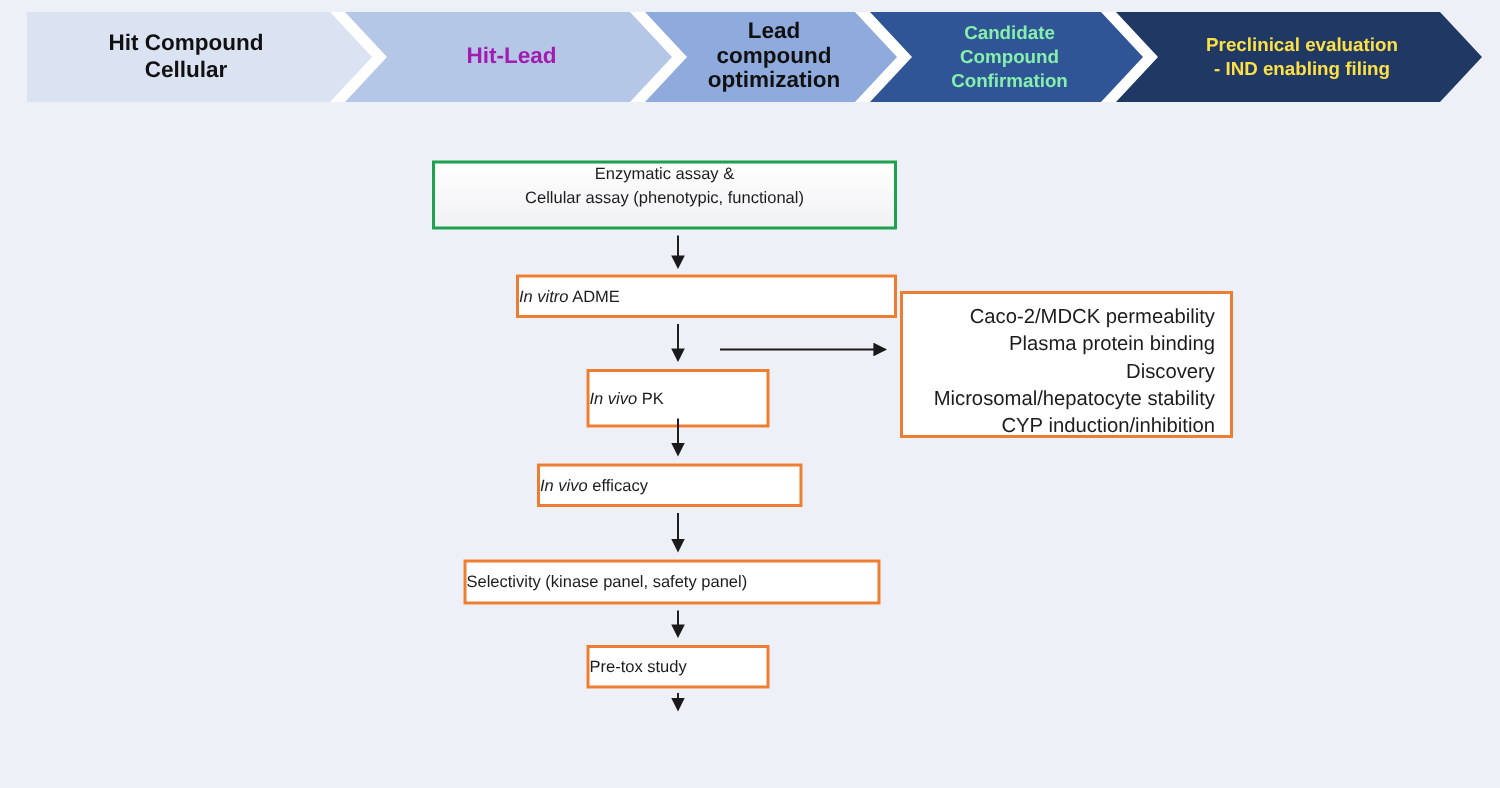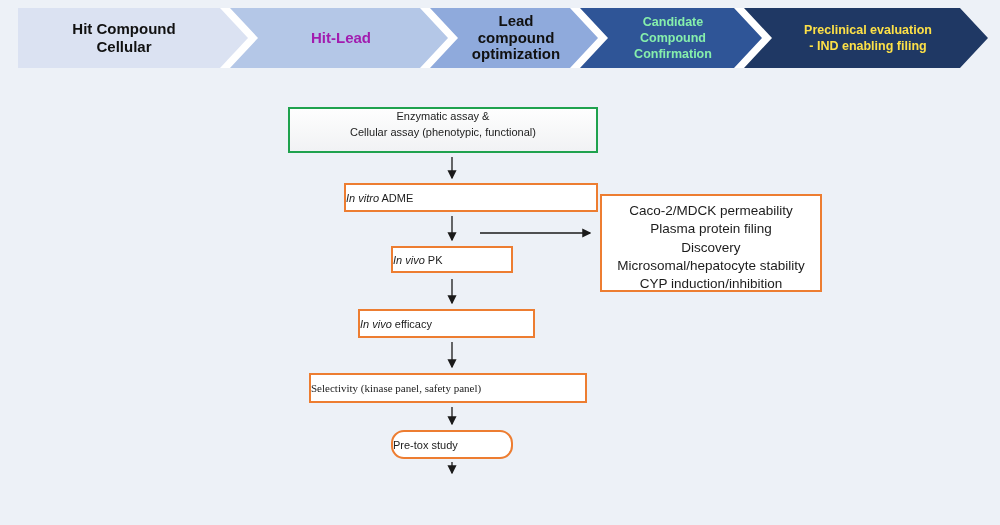--- a/index.html
+++ b/index.html
@@ -43,29 +43,29 @@
     font-size:11px; color:#1c1c1c; text-align:center;
   }
   .fbox i { font-style:italic; }
   .fbox-green {
     border:2.5px solid #1FA24E;
     background:linear-gradient(180deg,#fefefe 0%,#f1f2f4 100%);
     flex-direction:column; line-height:1.45;
   }
   .box-screening  { left:288px; top:107px; width:310px; height:46px; }
   .box-adme       { left:316px; top:183px; width:254px; height:29px;margin-left:28px; }
-  .box-pk         { left:391px; top:246px; width:122px; height:27px; }
+  .box-pk         { left:391px; top:246px; width:122px; height:39px; }
   .box-efficacy   { left:358px; top:309px; width:177px; height:29px; }
-  .box-selectivity{ left:309px; top:373px; width:278px; height:30px;font-family:Liberation Serif, serif; }
-  .box-pretox     { left:391px; top:430px; width:122px; height:29px;border-radius:13px; }
+  .box-selectivity{ left:309px; top:373px; width:278px; height:30px; }
+  .box-pretox     { left:391px; top:430px; width:122px; height:29px; }
   .box-pcc        { left:400px; top:479px; width:104px; height:29px; }
 
   .box-details {
     left:600px; top:194px; width:222px; height:98px;
-    align-items:center; justify-content:flex-start;
+    align-items:flex-end; justify-content:flex-start;
     flex-direction:column; text-align:left;
     padding:6px 10px; line-height:1.36; font-size:13.5px;
   }
   .box-details span { display:block; }
 
   
   .arrow-layer { position:absolute; left:0; top:0; width:1000px; height:525px; pointer-events:none; }
 </style>
 </head>
 <body>
@@ -118,21 +118,21 @@
     <span>Selectivity (kinase panel, safety panel)</span>
   </div>
 
   <div class="fbox box-pretox">
     <span>Pre-tox study</span>
   </div>
 
 
   <div class="fbox box-details">
     <span>Caco-2/MDCK permeability</span>
-    <span>Plasma protein filing</span>
+    <span>Plasma protein binding</span>
     <span>Discovery</span>
     <span>Microsomal/hepatocyte stability</span>
     <span>CYP induction/inhibition</span>
   </div>
 
   <svg class="arrow-layer" viewBox="0 0 1000 525" xmlns="http://www.w3.org/2000/svg">
     <defs>
       <marker id="ah" viewBox="0 0 10 10" refX="8.5" refY="5" markerWidth="7" markerHeight="7" orient="auto-start-reverse">
         <path d="M0 0 L10 5 L0 10 z" fill="#1a1a1a"></path>
       </marker>

